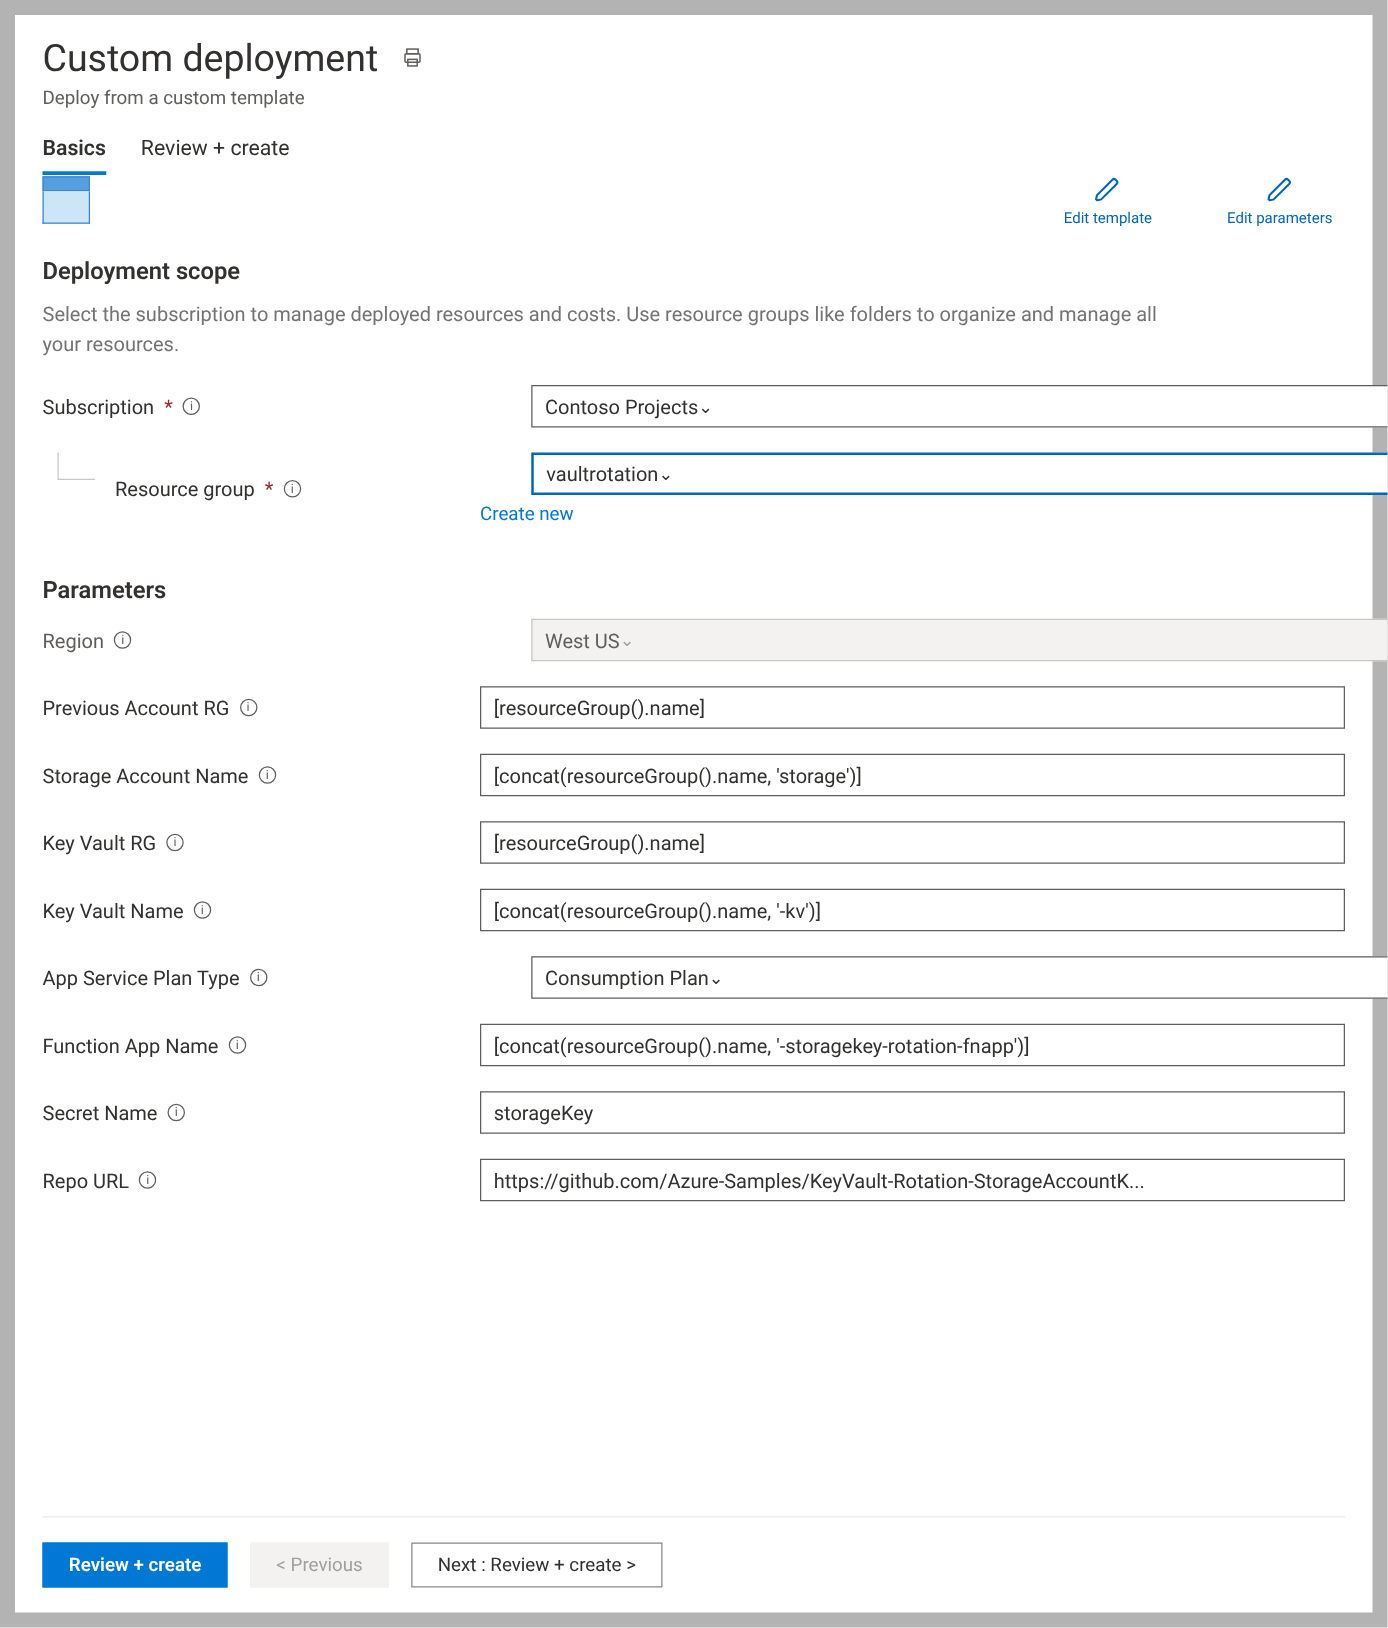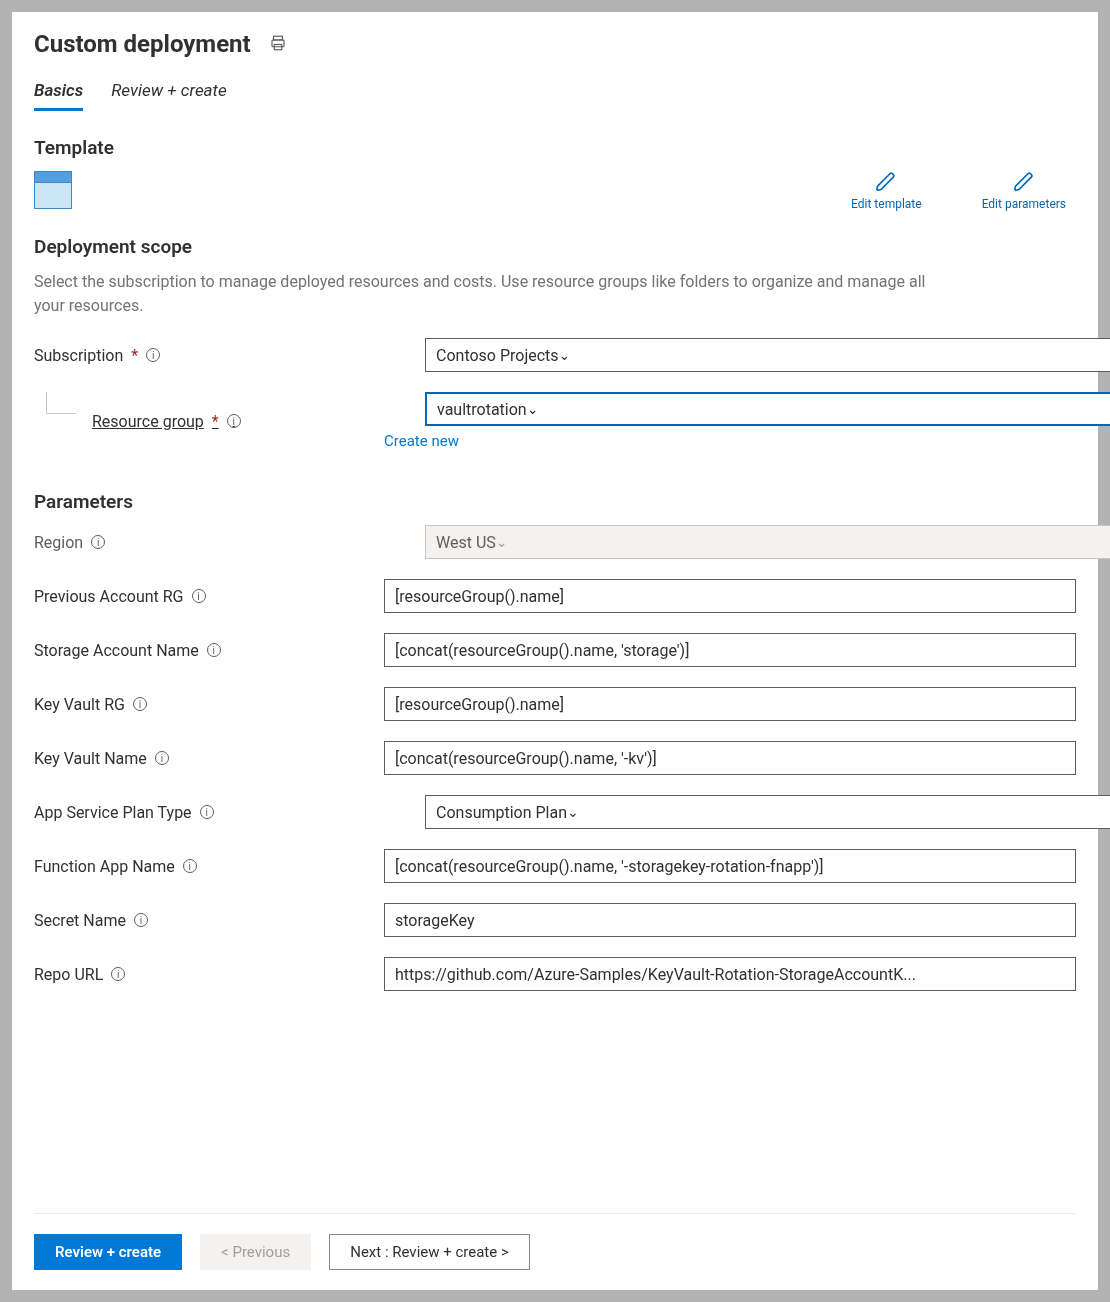--- a/index.html
+++ b/index.html
@@ -21,36 +21,35 @@
     min-height: 1278px;
     display: flex;
     flex-direction: column;
   }
   .header-row {
     display: flex;
     align-items: center;
     gap: 18px;
   }
   .page-title {
-    font-size: 24px;
-    font-weight: 700;
+    font-size: 30px;
+    font-weight: 400;
     color: #323130;
   }
   .subtitle {
     color: #605e5c;
     font-size: 15px;
     margin-top: 4px;
   }
   .print-icon { color:#605e5c; }
   .tabs {
     display: flex;
     gap: 28px;
     margin-top: 22px;
     border-bottom: 1px solid transparent;
-    font-style: italic;
   }
   .tab {
     font-size: 17px;
     color: #323130;
     padding-bottom: 8px;
     cursor: pointer;
   }
   .tab.active {
     font-weight: 600;
     border-bottom: 3px solid #0078d4;
@@ -105,21 +104,21 @@
     margin-bottom: 20px;
   }
   .field-label {
     width: 350px;
     font-size:16px;
     color:#323130;
     display:flex;
     align-items:center;
     gap:8px;
   }
-  .field-label.indent { padding-left: 58px; position:relative;text-decoration:underline;}
+  .field-label.indent { padding-left: 58px; position:relative;}
   .tree-line {
     position:absolute; left:12px; top:-20px; width:30px; height:22px;
     border-left:1px solid #c8c8c8; border-bottom:1px solid #c8c8c8;
   }
   .field-label.muted { color:#605e5c; }
   .req { color:#a4262c; }
   .info-icon {
     width:14px; height:14px;
     border:1px solid #605e5c;
     border-radius:50%;
@@ -188,27 +187,27 @@
   <div class="header-row">
     <h1 class="page-title">Custom deployment</h1>
     <span class="print-icon">
       <svg width="18" height="18" viewBox="0 0 24 24" fill="none" stroke="currentColor" stroke-width="1.6">
           <rect x="6" y="3" width="12" height="5"></rect>
           <rect x="4" y="8" width="16" height="9" rx="1"></rect>
           <rect x="7" y="14" width="10" height="7"></rect>
         </svg>
     </span>
   </div>
+  <div class="subtitle">Deploy from a custom template</div>
 
   <div class="tabs">
     <div class="tab active">Basics</div>
     <div class="tab">Review + create</div>
   </div>
 
-  <div class="section-heading">Template</div>
 
   <div class="template-row">
     <div class="template-left">
       <div class="template-icon">
         <div class="top"></div>
           <div class="bot"></div>
       </div>
     </div>
     <div class="edit-links">
       <div class="edit-link">

